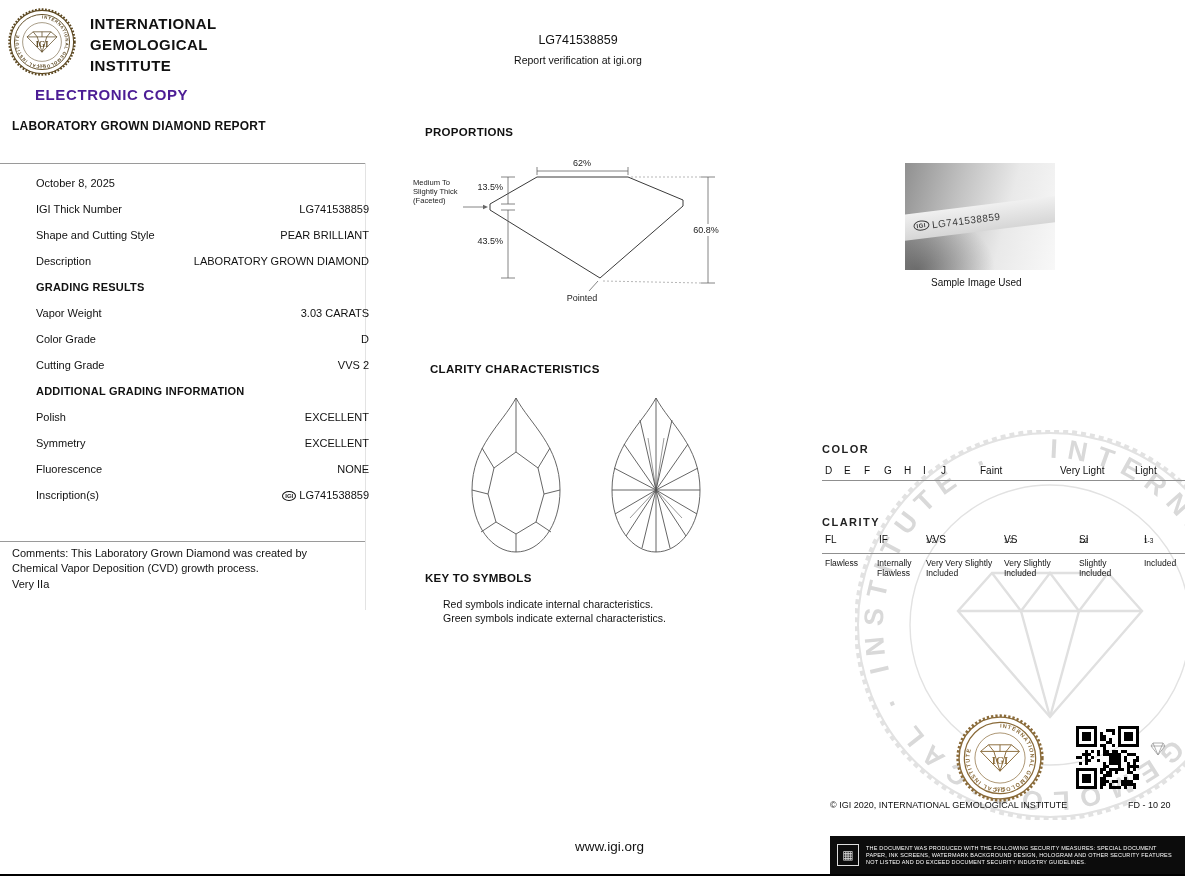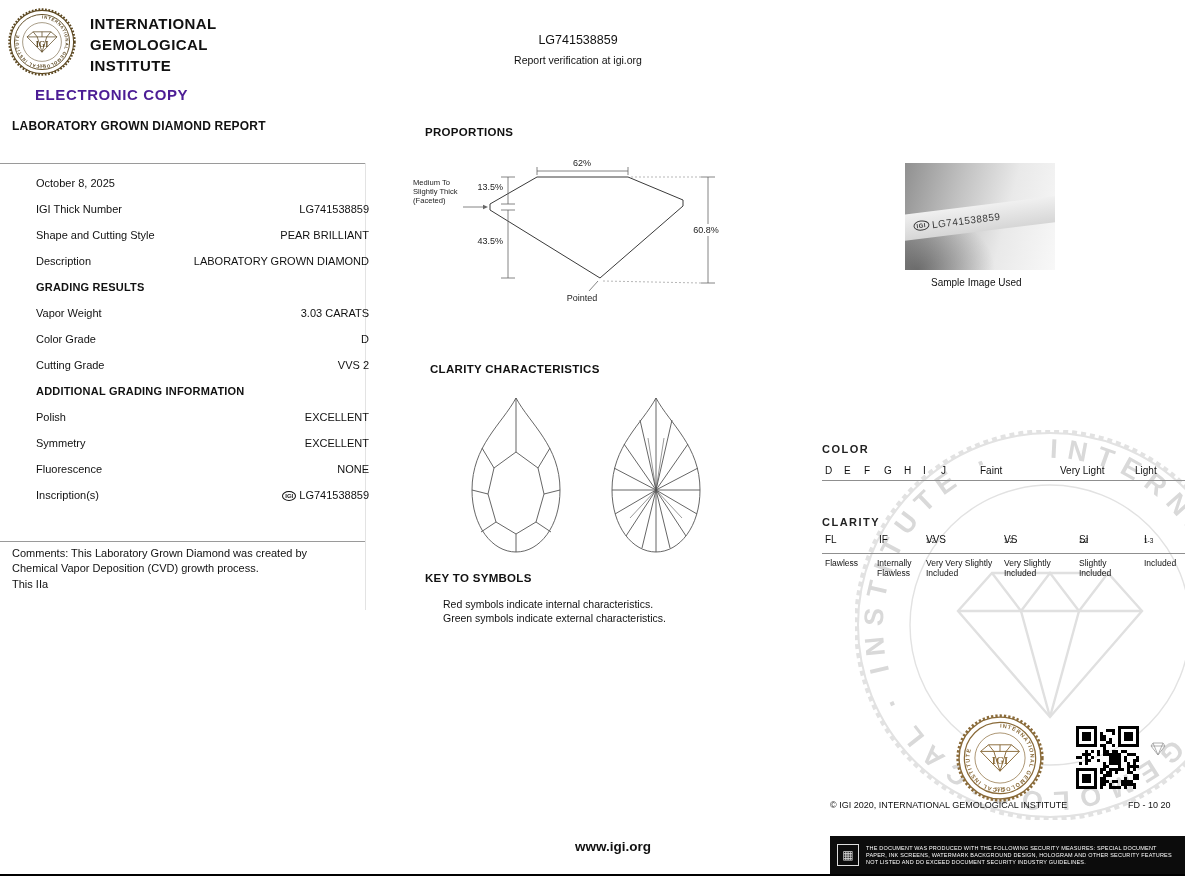--- a/index.html
+++ b/index.html
@@ -57,21 +57,21 @@
   .scale-labels span { position:absolute; top:5px; font-size:8.5px; line-height:9.5px; }
   sup.sp { font-size:6.5px; vertical-align:super; letter-spacing:0; }
 
   
   .watermark { left:855px; top:430px; width:330px; height:390px; }
   .seal-bottom { left:956px; top:714px; width:88px; height:88px; color:#8a6b3a; }
   .qr { left:1076px; top:726px; width:63px; height:63px; }
   .mini-diamond { left:1150px; top:742px; }
   .copyright { left:830px; top:800px; font-size:9px; }
   .formcode { left:1128px; top:800px; font-size:9px; }
-  .website { left:575px; top:839px; font-size:13.5px; font-weight:bold; }
+  .website { left:575px; top:839px; font-size:13.5px; font-weight:normal; }
   .secbar { left:830px; top:836px; width:355px; height:38px; background:#0c0c0c; color:#fff;
             display:flex; align-items:center; gap:7px; padding:0 8px 0 7px; }
   .secbar .ico { width:22px; height:22px; border:1px solid #ddd; flex:none;
                  display:flex; align-items:center; justify-content:center; font-size:12px; color:#ddd; }
   .secbar .txt { font-size:5.5px; line-height:7px; letter-spacing:.2px; }
   .bottomline { left:0; top:874px; width:1185px; height:2px; background:#000; }
 </style>
 </head>
 <body>
 
@@ -186,21 +186,21 @@
     <div class="kv">
       <span>Inscription(s)</span>
       <span class="v">
         <span class="igi-oval">IGI</span><span>LG741538859</span>
       </span>
     </div>
   </div>
 
   <div class="abs comments-wrap">
     <div>Comments: This Laboratory Grown Diamond was created by Chemical Vapor Deposition (CVD) growth process.</div>
-    <div class="type-note">This IIa</div>
+    <div class="type-note">Very IIa</div>
   </div>
 
   <div class="abs ph" style="left:425px;top:126px">PROPORTIONS</div>
   <svg class="abs" style="left:405px;top:150px" width="330" height="165" viewBox="0 0 330 165">
     <g stroke="#3a3a3a" stroke-width="1" fill="none">
       <path d="M132,27 L223,27 L278,50 L278,56 L195,128 L85,60 L85,54 Z"></path>
     </g>
     <g stroke="#666" stroke-width="0.8" fill="none">
       <line x1="132" y1="21" x2="223" y2="21"></line>
       <line x1="132" y1="17" x2="132" y2="25"></line>

